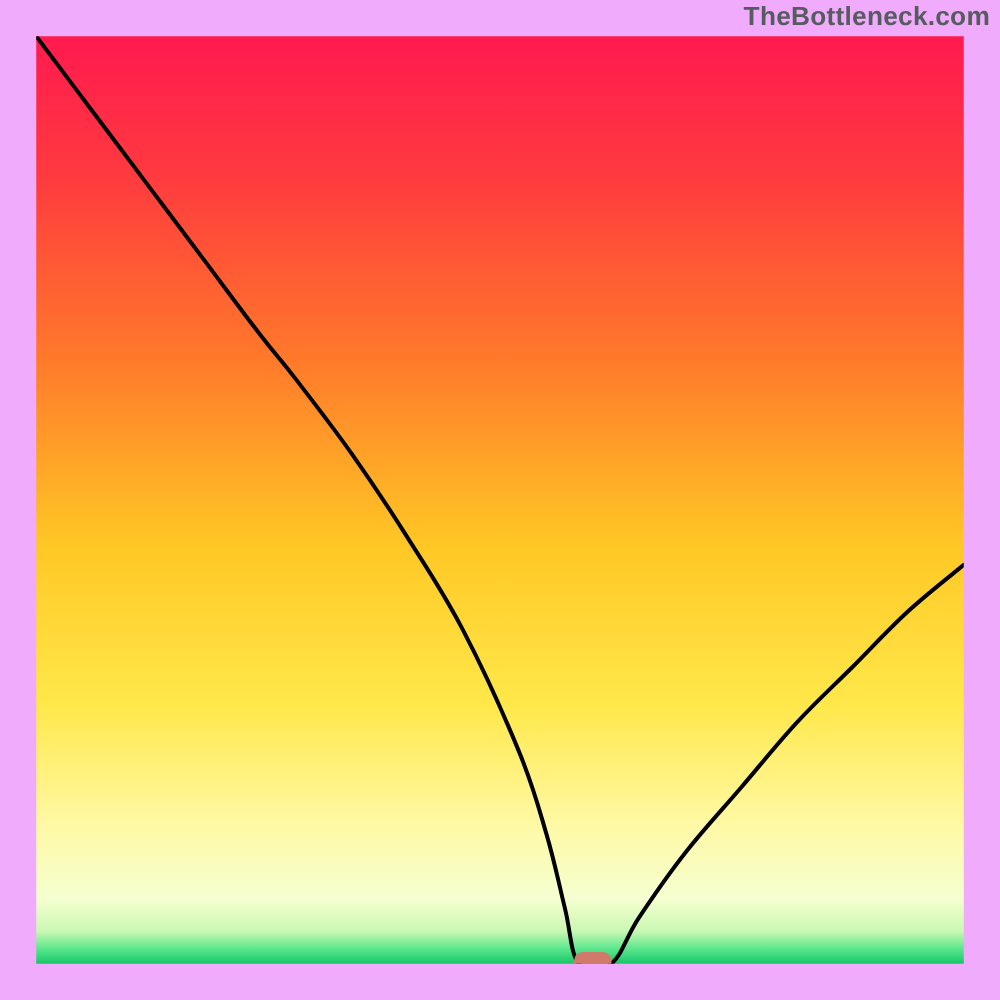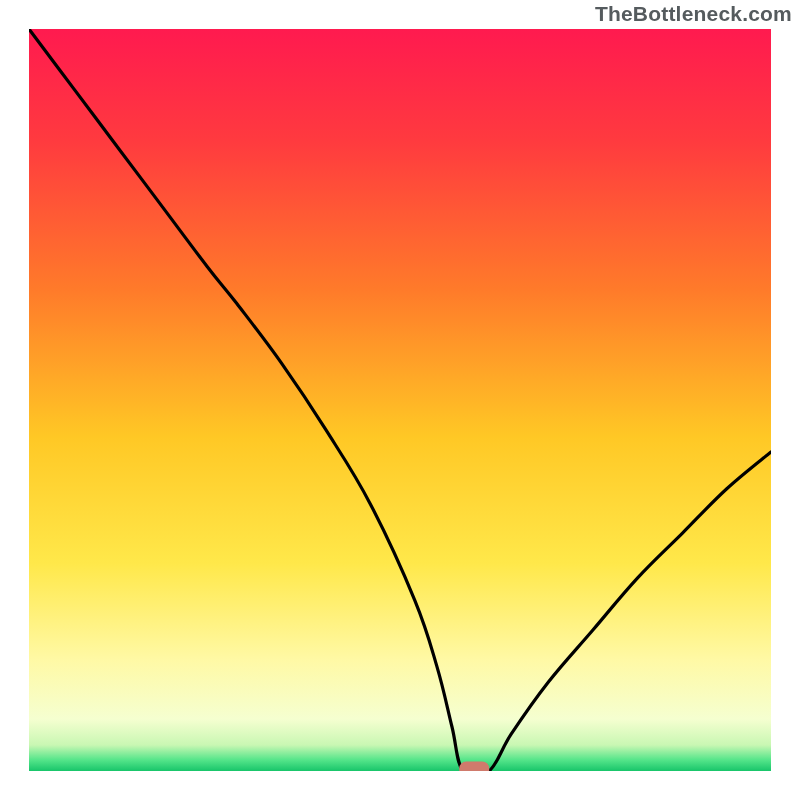--- a/index.html
+++ b/index.html
@@ -8,21 +8,21 @@
     width: 800px;
     height: 800px;
     background: #000;
     overflow: hidden;
     font-family: Arial, Helvetica, sans-serif;
   }
   .frame {
     position: relative;
     width: 800px;
     height: 800px;
-    background: #ffffff;
+    background: #f0abfc;
   }
   .watermark {
     position: absolute;
     top: 2px;
     right: 8px;
     color: #555b5e;
     font-size: 21px;
     font-weight: 600;
     letter-spacing: 0.2px;
     z-index: 30;

